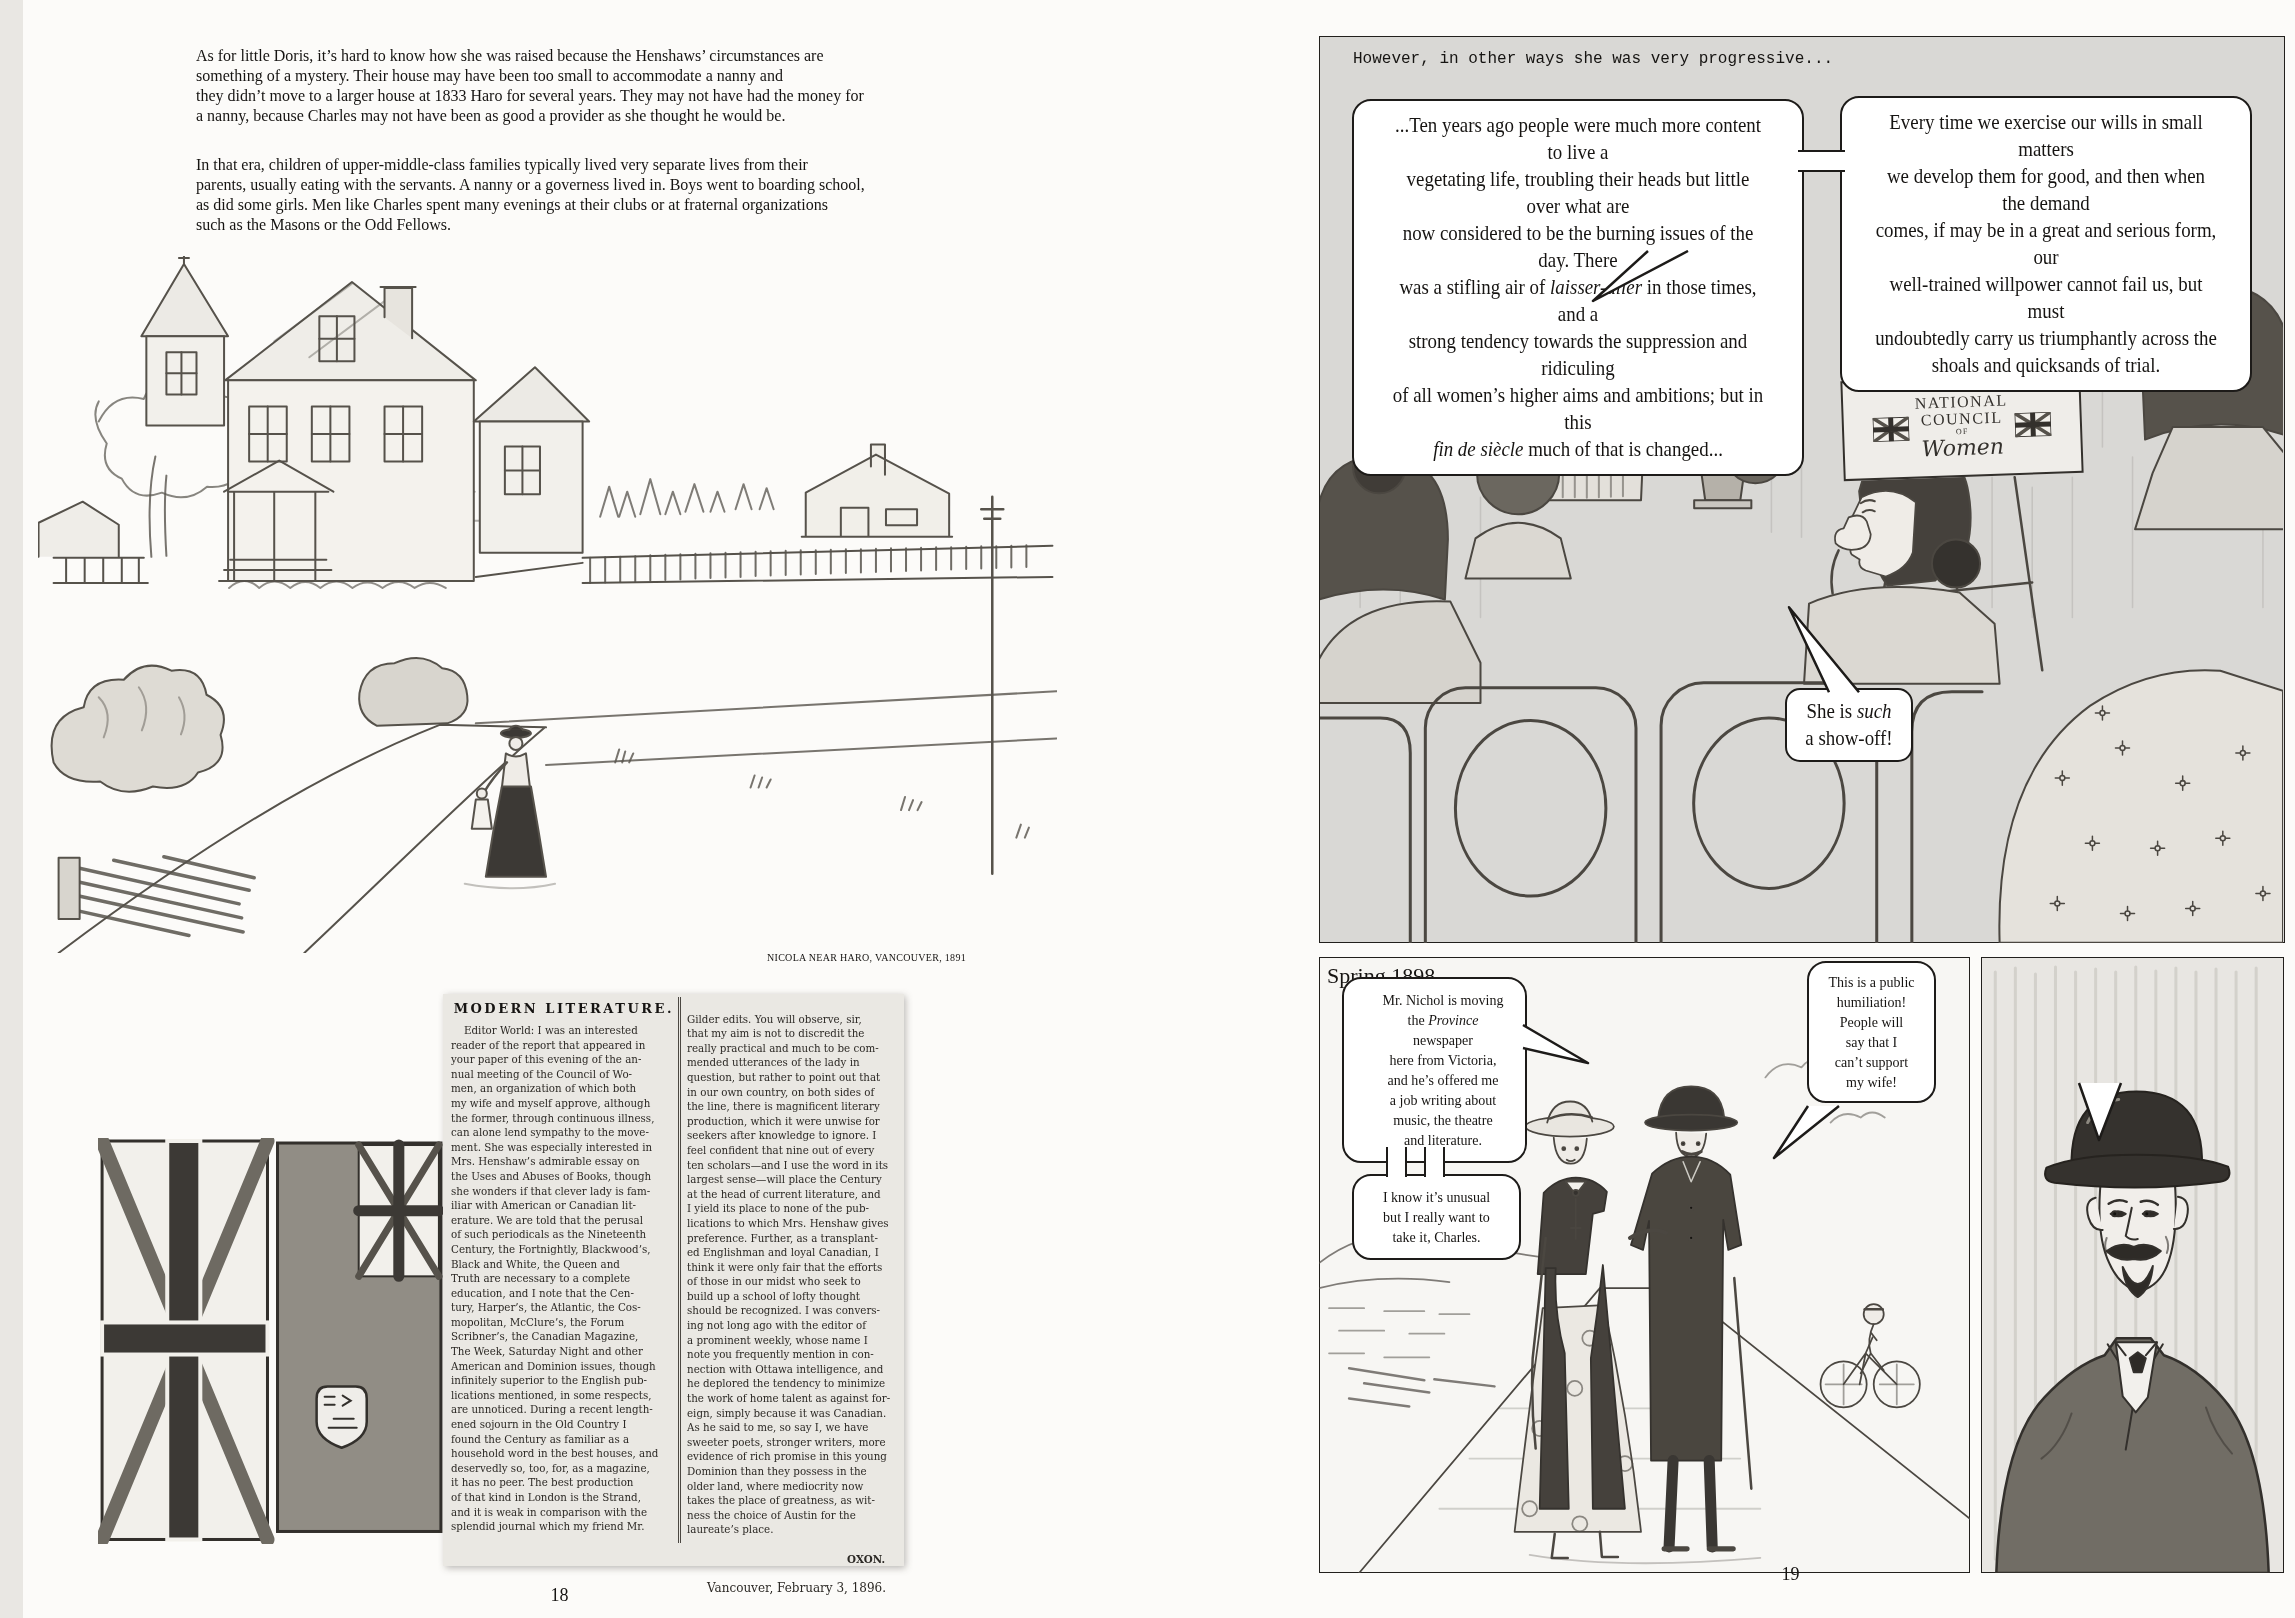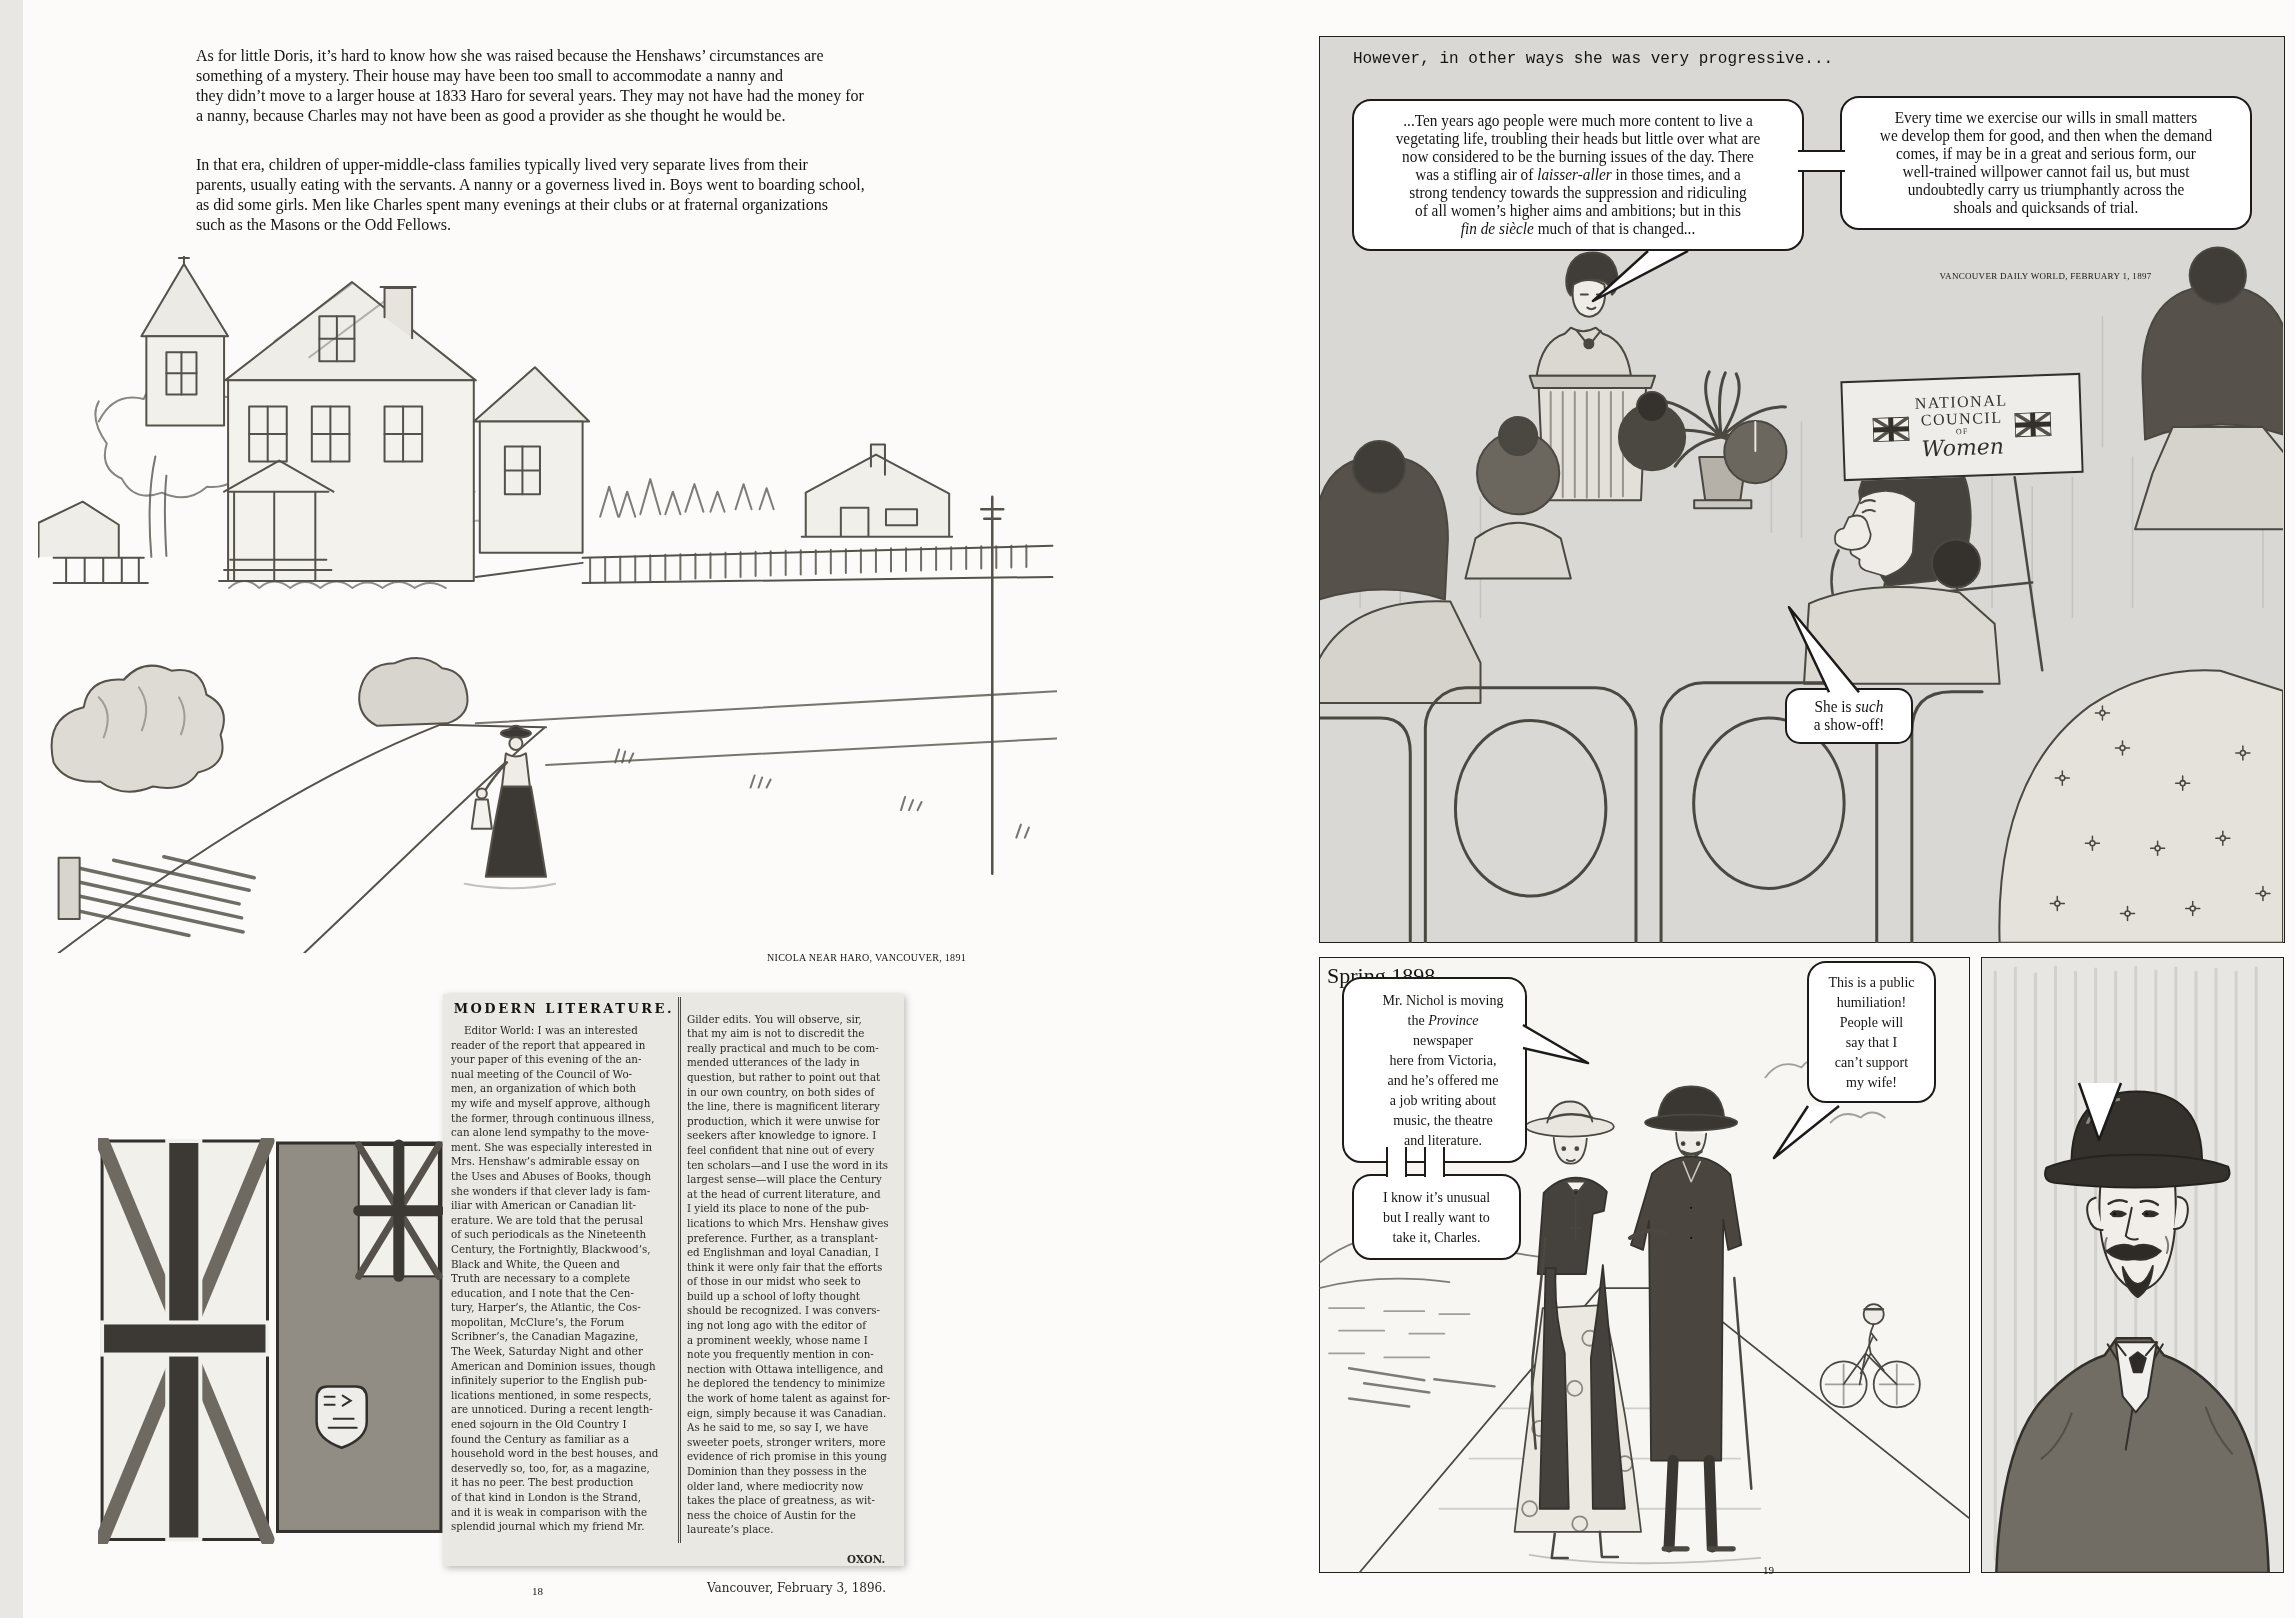--- a/index.html
+++ b/index.html
@@ -4,29 +4,29 @@
 <style>
   html,body{margin:0;padding:0;background:#e9e7e3;}
   .spread{position:relative;width:2295px;height:1619px;background:#fcfbf9;overflow:hidden;
           font-family:"Liberation Serif","DejaVu Serif",serif;color:#161412;margin-left:23px;}
   .spread::after{content:"";position:absolute;right:0;top:0;width:7px;height:100%;
           background:linear-gradient(to left,#c9c7c3,rgba(201,199,195,0));}
   .abs{position:absolute;}
   .narration{font-size:16px;line-height:20px;white-space:pre-line;}
   .note{font-size:15.6px;line-height:21.6px;white-space:pre-line;}
   .caption{font-size:10px;letter-spacing:0.3px;text-align:center;}
-  .pagenum{font-size:11px;}
+  .pagenum{font-size:18px;text-align:center;}
   .panel{position:absolute;border:1.5px solid #22201d;box-sizing:border-box;}
   .panel-gray{background:#d9d8d5;}
   .panel-white{background:#f7f6f3;}
   .panel-head{font-size:16px;font-family:Liberation Mono, monospace;}
   .bubble{position:absolute;background:#fff;border:2px solid #1d1b19;border-radius:19px;
           box-sizing:border-box;padding:11px 13px;text-align:center;z-index:4;}
   .bubble .tx{display:block;white-space:pre-line;transform:scaleX(.9);transform-origin:50% 0;}
-  .fs29{font-size:17px;line-height:18px;}
+  .fs29{font-size:21px;line-height:27px;}
   .fs31{font-size:15.6px;line-height:20px;}
   .it{font-style:italic;}
   .tail{position:absolute;z-index:5;}
   .bridge{position:absolute;background:#fff;border-top:2px solid #1d1b19;border-bottom:2px solid #1d1b19;z-index:5;}
   .stub{position:absolute;background:#fff;border-left:2px solid #1d1b19;border-right:2px solid #1d1b19;z-index:5;}
   .attrib{font-size:9px;letter-spacing:0.3px;text-align:center;}
   .spring{font-size:22px;z-index:3;}
   
   .clipping{position:absolute;left:420px;top:994px;width:461px;height:572px;background:#eae8e3;
             box-shadow:1.5px 2px 7px rgba(60,55,48,.35);font-family:"DejaVu Serif",serif;}

